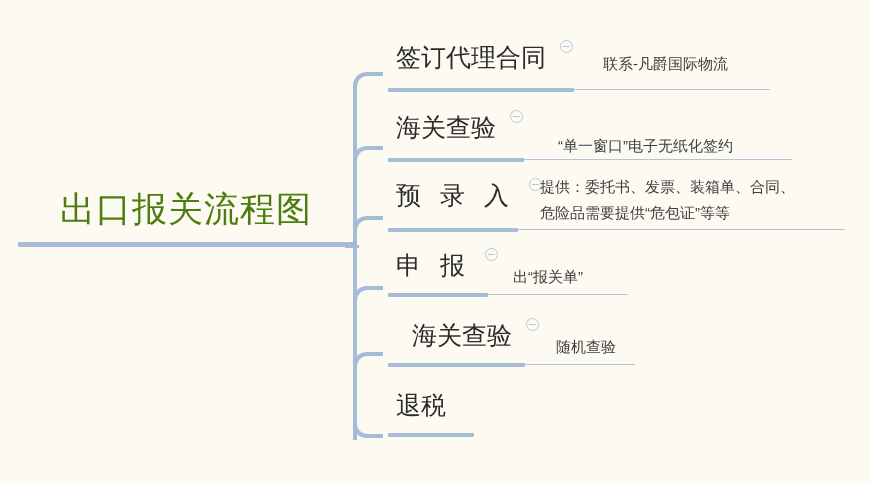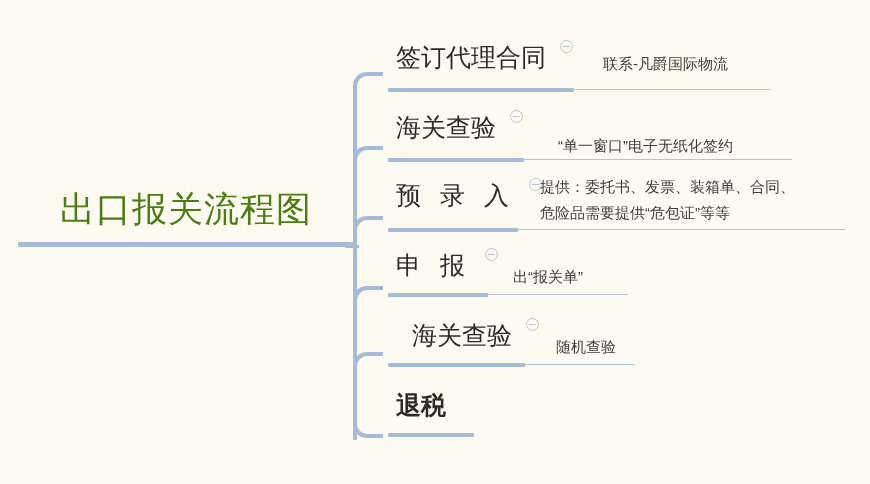--- a/index.html
+++ b/index.html
@@ -212,20 +212,20 @@
       <div class="branch-label">海关查验</div>
       <div class="toggle-icon"></div>
     </div>
   </div>
   <div class="branch-underline" style="left:388px; top:363px; width:137px;"></div>
   <div class="child" style="left:556px; top:335px;">
     <div class="child-text">随机查验</div>
   </div>
   <div class="child-underline" style="left:525px; top:364px; width:110px;"></div>
 
-  <div class="branch" style="left:388px; top:388px;font-weight:bold;">
+  <div class="branch" style="left:388px; top:388px;">
     <div class="branch-row">
       <div class="branch-label">退税</div>
     </div>
   </div>
   <div class="branch-underline" style="left:388px; top:433px; width:86px;"></div>
 
 </div>
 
 </body></html>

